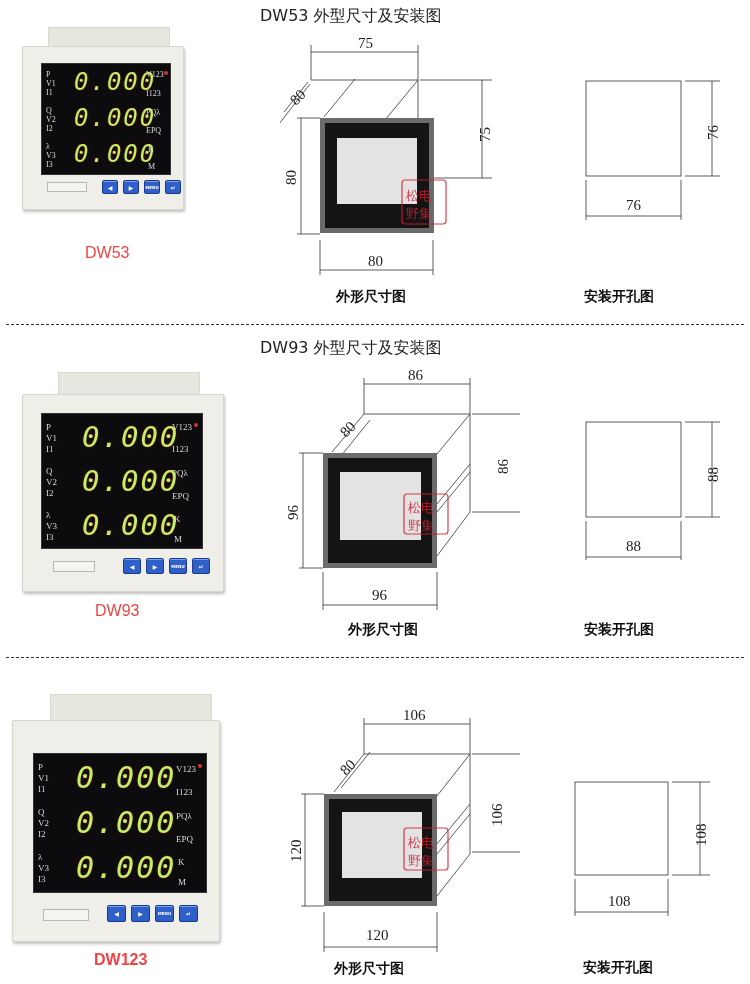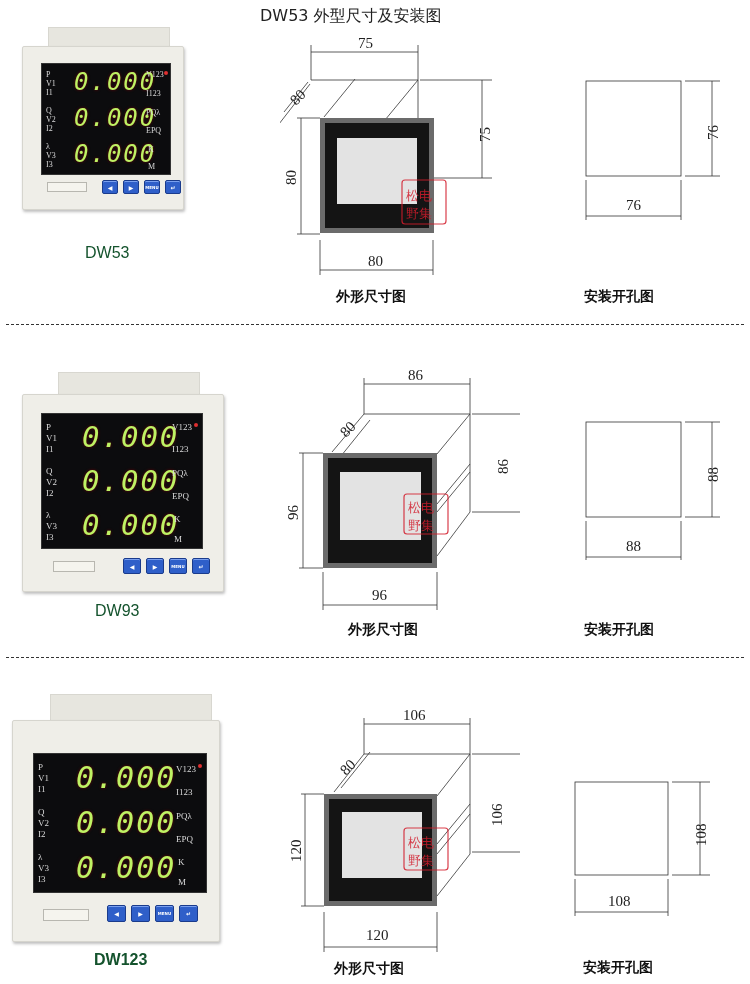--- a/index.html
+++ b/index.html
@@ -1,21 +1,21 @@
 <!DOCTYPE html>
 <html><head>
 <meta charset="utf-8">
 <style>
   html,body{margin:0;padding:0;background:#ffffff;}
   body{width:750px;height:984px;position:relative;overflow:hidden;font-family:"DejaVu Sans",sans-serif;color:#1a1a1a;}
   .section{position:absolute;left:0;width:750px;}
   .sec-title{position:absolute;font-size:16px;color:#222;white-space:nowrap;}
   .divider{position:absolute;left:6px;width:738px;height:0;border-top:1px dashed #333;}
   .device{position:absolute;}
-  .model-label{position:absolute;font-family:"Liberation Sans",sans-serif;font-size:16px;color:#14532d;}
+  .model-label{position:absolute;font-family:"Liberation Sans",sans-serif;font-size:16px;color:#ef4444;}
   .cap{position:absolute;font-size:14px;font-weight:bold;color:#111;white-space:nowrap;}
   svg text{font-family:"Liberation Serif",serif;}
   .meter{position:absolute;background:#efeee8;border:1px solid #d6d5ce;box-shadow:1px 2px 3px rgba(0,0,0,0.25);border-radius:2px;}
   .meter-top{position:absolute;background:#e7e6df;border:1px solid #d8d7d0;}
   .screen{position:absolute;background:#0c0c0e;border:1px solid #333;}
   .row{position:absolute;left:0;right:0;}
   .lbl-left{position:absolute;left:4px;font-family:"Liberation Serif",serif;color:#d9d9d9;font-size:8px;line-height:9px;}
   .lbl-right{position:absolute;font-family:"Liberation Serif",serif;color:#d9d9d9;font-size:8px;}
   .digits{position:absolute;font-family:"DejaVu Sans Mono",monospace;color:#bef264;font-style:italic;letter-spacing:2px;text-shadow:0 0 3px #6b0006;}
   .btns{position:absolute;display:flex;gap:5px;}
@@ -142,20 +142,21 @@
     </g>
     <text x="0" y="0" font-size="15" fill="#222" transform="translate(148,70) rotate(-90)">76</text>
     <text x="56" y="140" font-size="15" fill="#222">76</text>
   </svg>
   <div class="cap" style="left:584px;top:288px;">安装开孔图</div>
 </div>
 
 <div class="divider" style="top:324px;"></div>
 
 <div class="section" style="top:330px;height:326px;">
+  <div class="sec-title" style="left:260px;top:8px;">DW93 外型尺寸及安装图</div>
 
   <div class="device" style="left:18px;top:40px;width:200px;height:225px;">
     <div class="meter-top" style="left:40px;top:2px;width:140px;height:24px;"></div>
     <div class="meter" style="left:4px;top:24px;width:200px;height:196px;">
       <div class="screen" style="left:18px;top:18px;width:160px;height:134px;">
         <div class="row" style="top:6px;height:40px;">
           <div class="lbl-left" style="top:2px;font-size:9px;line-height:11px;">
               <div>P</div>
               <div>V1</div>
               <div>I1</div>

